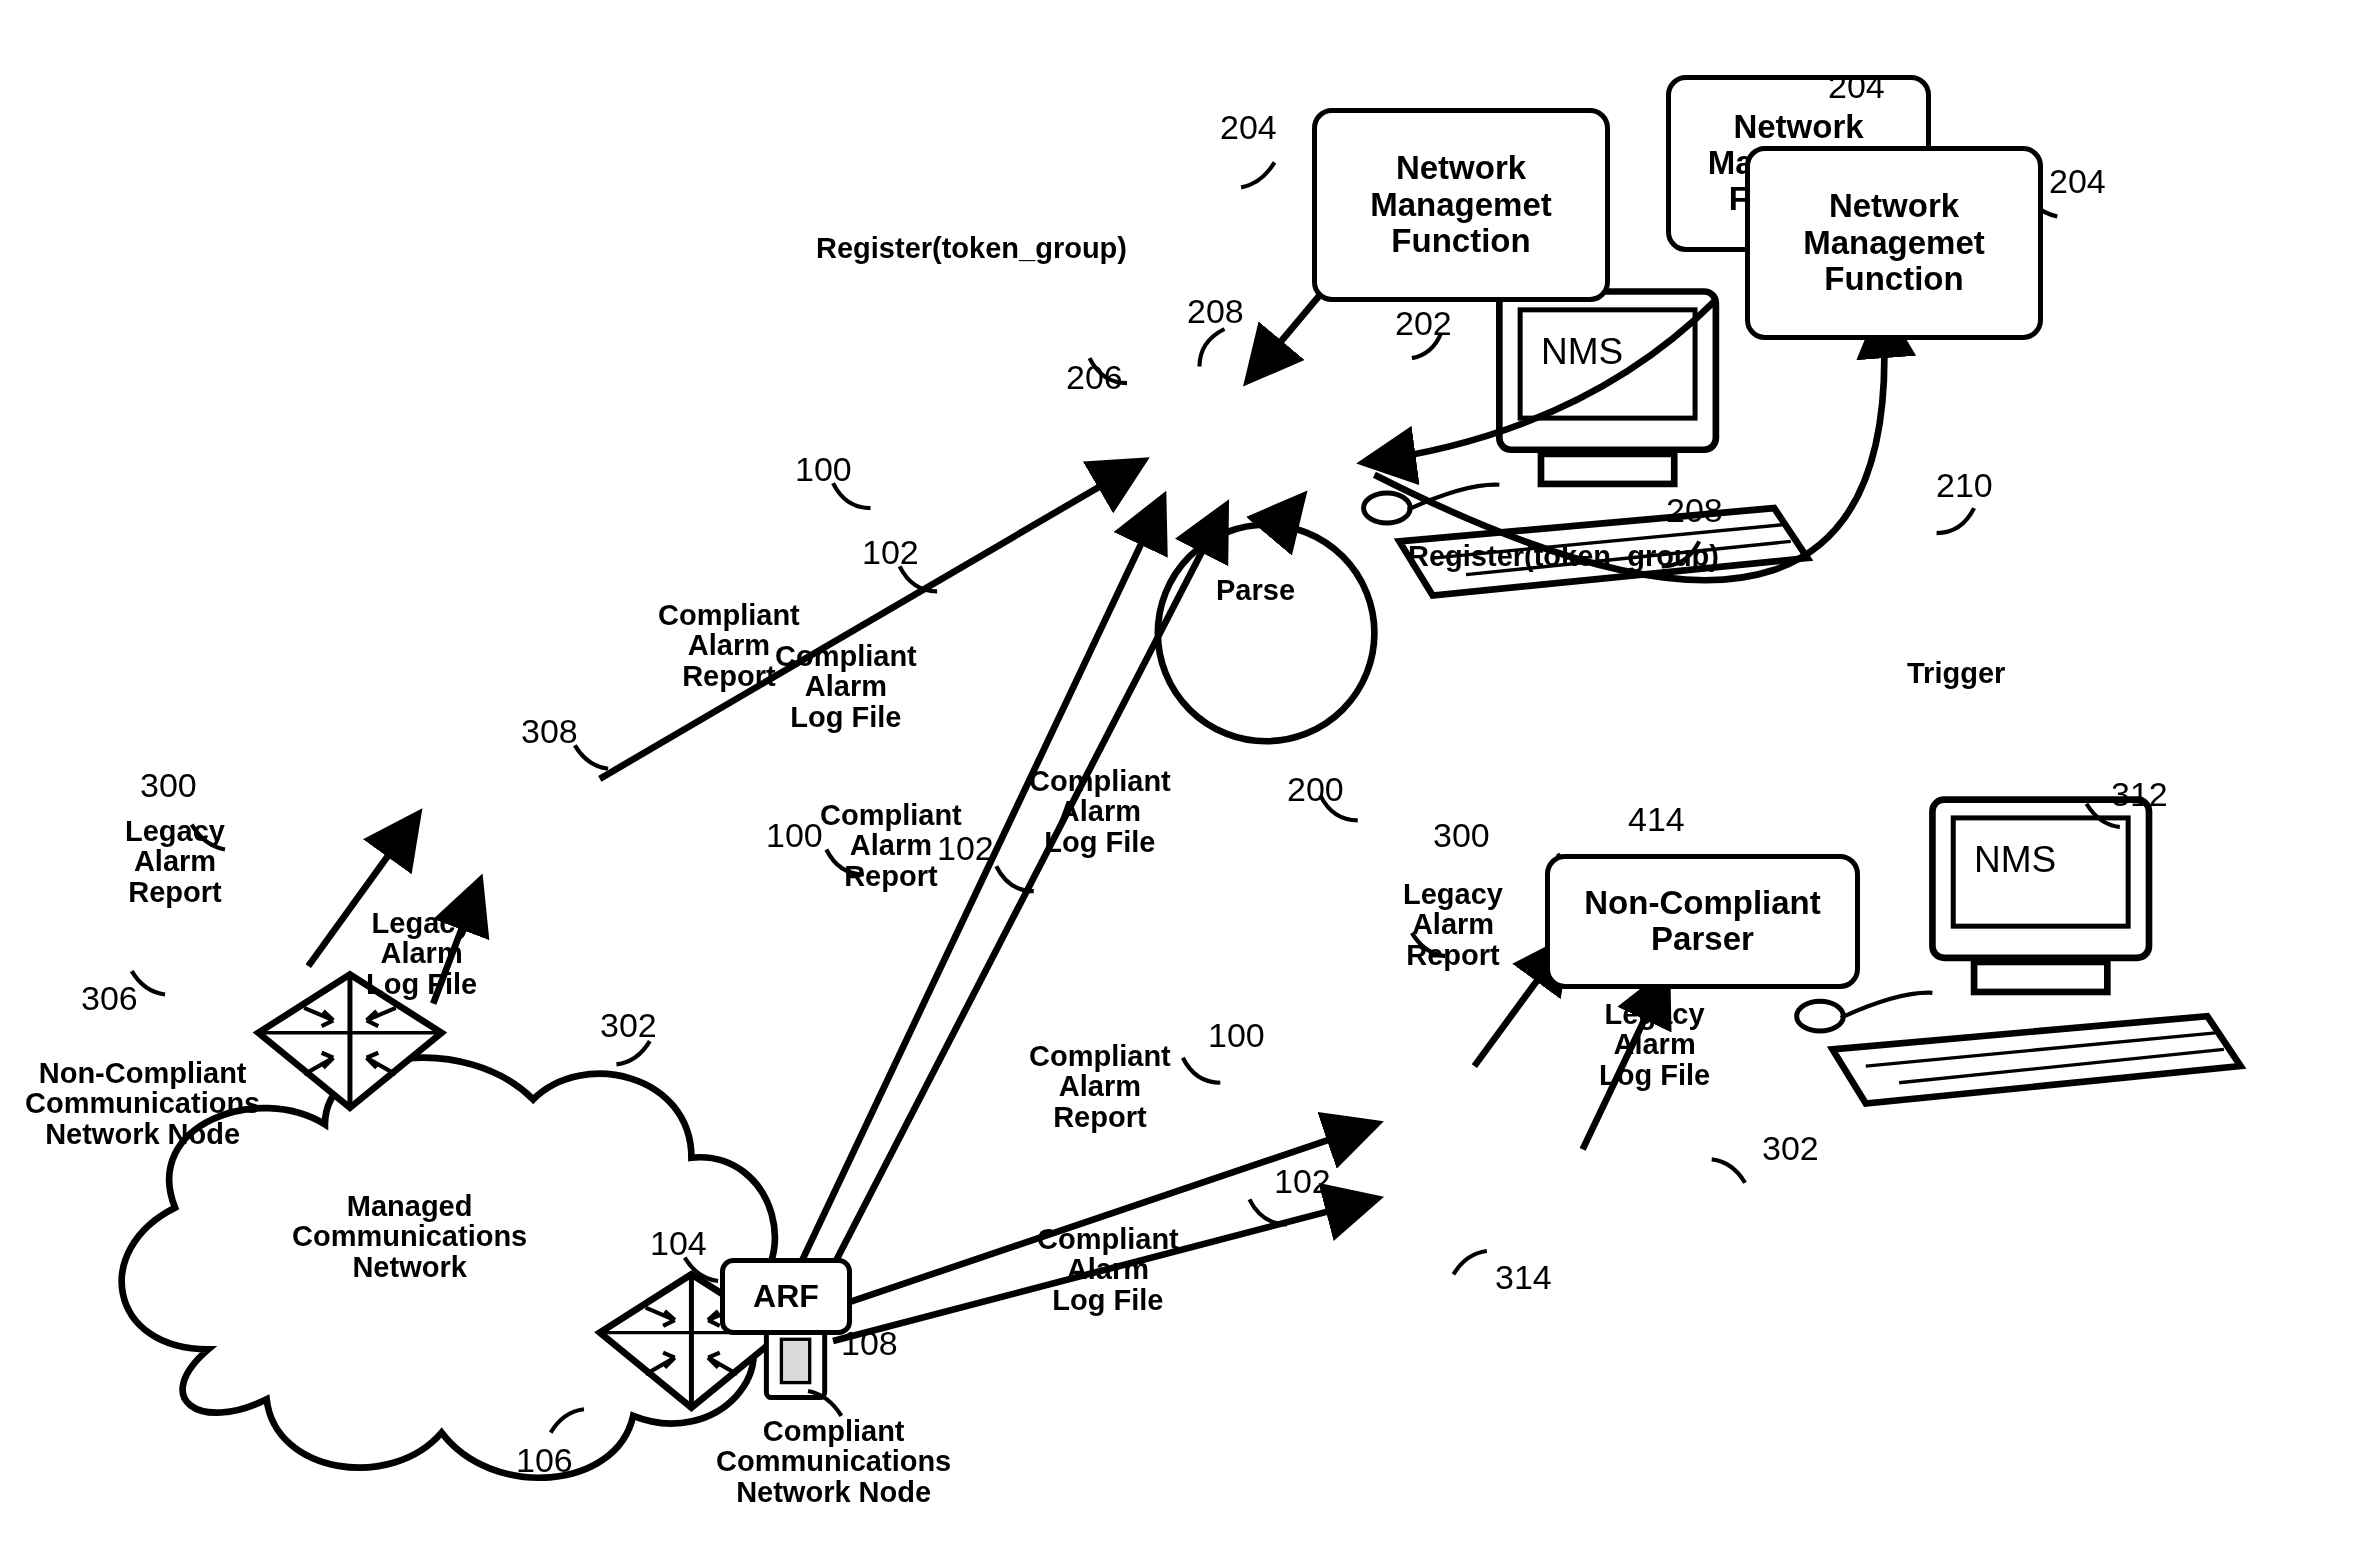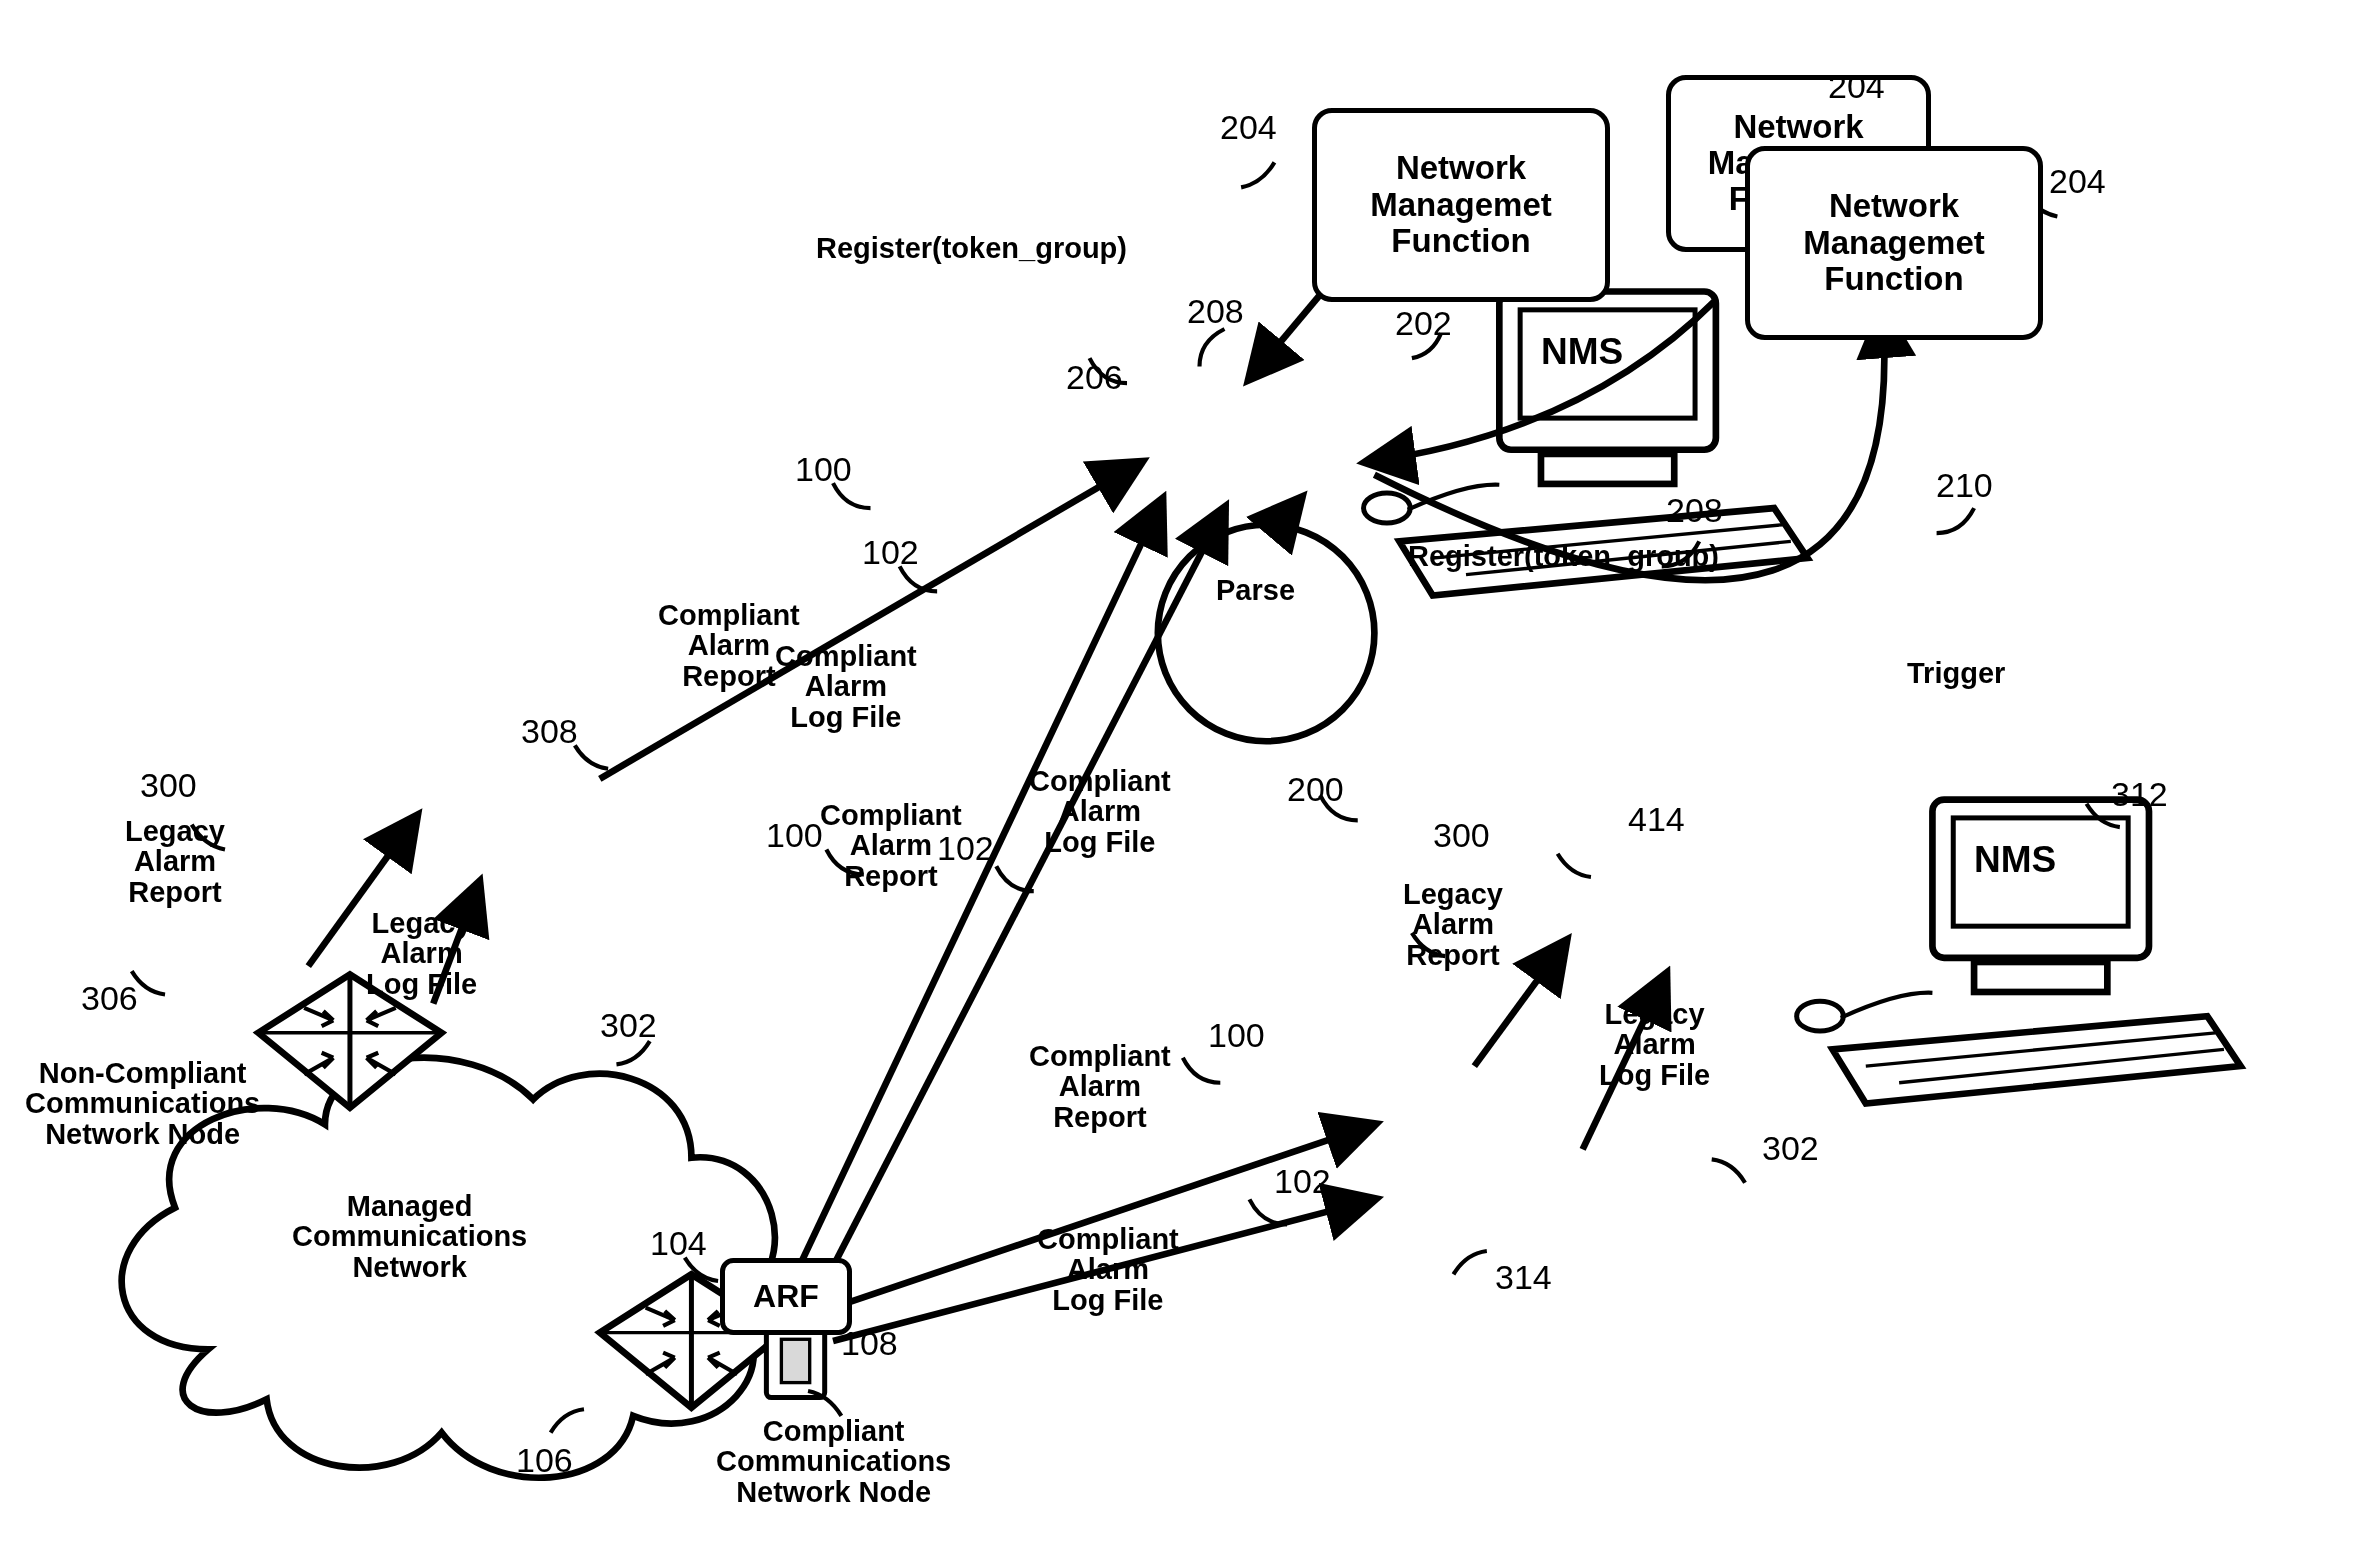--- a/index.html
+++ b/index.html
@@ -45,21 +45,21 @@
   text-align: center;
   white-space: pre;
 }
 .ref {
   position: absolute;
   font-size: 34px;
   font-weight: normal;
 }
 .nms-screen {
   font-size: 37px;
-  font-weight: bold;
+  font-weight: normal;
 }
 </style>
 </head>
 <body>
 <div class="stage">
 
 <svg class="lines" viewBox="0 0 2826 1879">
   <defs>
     <marker id="ah" viewBox="0 0 12 12" refX="10" refY="6" markerWidth="9" markerHeight="9" orient="auto">
       <path d="M0,0 L12,6 L0,12 z" fill="#000"></path>
@@ -195,20 +195,24 @@
     </div>
 <div class="box" style="left:1745px;top:146px;width:258px;height:167px">
       <span>Network
 Managemet
 Function</span>
     </div>
 
 
 
 
+<div class="box" style="left:1545px;top:854px;width:275px;height:108px">
+      <span>Non-Compliant
+Parser</span>
+    </div>
 
 <div class="box" style="left:720px;top:1258px;width:92px;height:50px;border-radius:13.3px;font-size:32px">
       <span>ARF</span>
     </div>
 
 <div class="lbl nms-screen" style="left:1541px;top:333px">NMS</div>
 <div class="lbl nms-screen" style="left:1974px;top:841px">NMS</div>
 
 <div class="lbl" style="left:816px;top:233px">Register(token_group)</div>
 <div class="lbl" style="left:1408px;top:541px">Register(token_group)</div>

